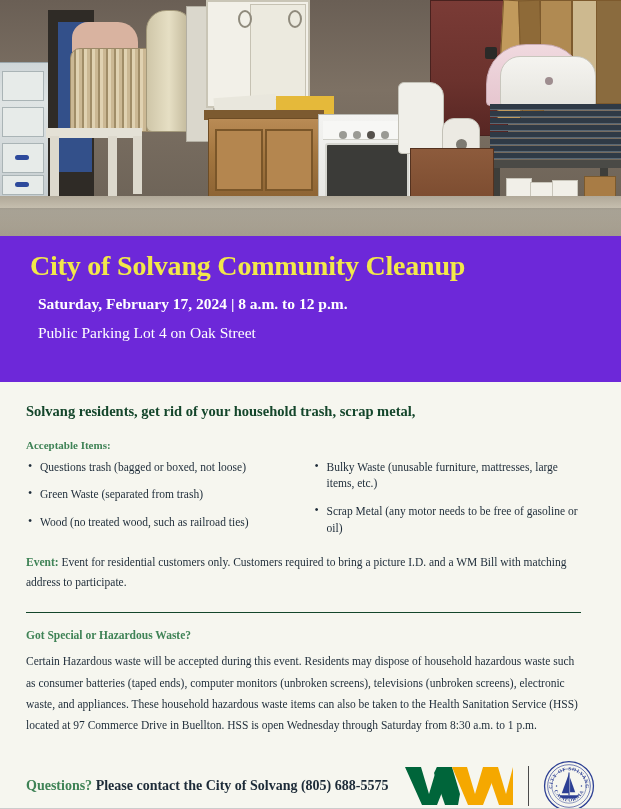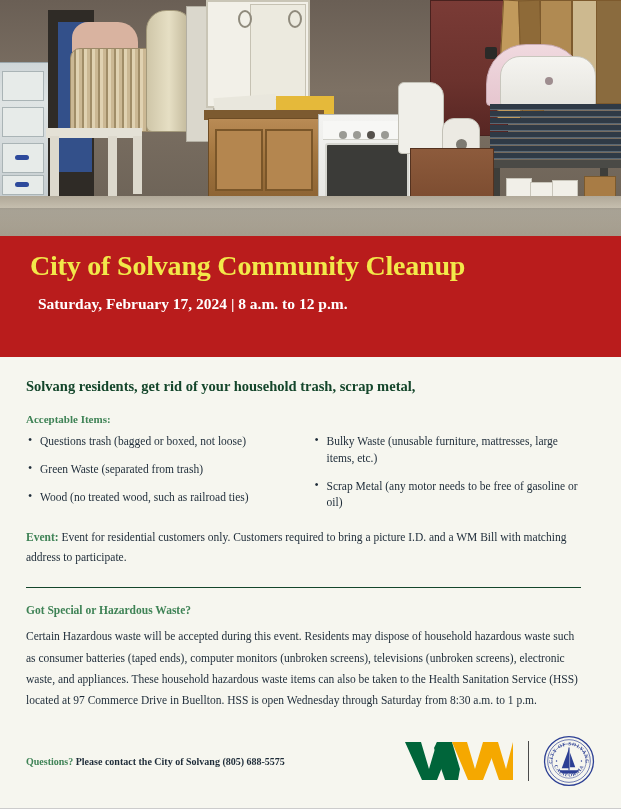--- a/index.html
+++ b/index.html
@@ -129,21 +129,21 @@
   .bin{position:absolute;background:#f1efe8;border:1px solid #c8c5ba;}
   .b1{left:506px;top:178px;width:24px;height:36px;}
   .b2{left:530px;top:182px;width:22px;height:32px;}
   .b3{left:552px;top:180px;width:24px;height:34px;}
   
   .obj-stool{left:584px;top:176px;width:30px;height:38px;background:#a87c45;border:1px solid #7b5a2e;}
   .shadow-ground{position:absolute;left:0;top:208px;width:621px;height:28px;background:linear-gradient(180deg,rgba(0,0,0,0.18),rgba(0,0,0,0));}
 
   
   .banner {
-    background: #b91c1c;
+    background: #6d28d9;
     padding: 14px 30px 30px 30px;
     box-sizing: border-box;
     min-height: 121px;
   }
   .banner-title {
     color: #f2e84a;
     font-size: 28px;
     font-weight: bold;
     letter-spacing: -0.2px;
     line-height: 1.15;
@@ -226,21 +226,21 @@
   }
 
   
   .footer {
     display: flex;
     align-items: center;
     padding: 24px 26px 0 26px;
     box-sizing: border-box;
   }
   .questions {
-    font-size: 10px;
+    font-size: 14px;
     font-weight: bold;
     color: #1d2b38;
     flex: 1;
   }
   .questions .q-label { color: #3f8356; }
   .logos { display: flex; align-items: center; gap: 14px; }
   .wm-logo { display: block; }
   .logo-divider {
     width: 1px; height: 40px; background: #4a4a4a;
   }
@@ -341,20 +341,21 @@
       <div class="it obj-stool"></div>
 
       <div class="ground"></div>
       <div class="shadow-ground"></div>
     </div>
   </div>
 
   <div class="banner">
     <h1 class="banner-title">City of Solvang Community Cleanup</h1>
     <p class="banner-line bold">Saturday, February 17, 2024 | 8 a.m. to 12 p.m.</p>
+    <p class="banner-line">Public Parking Lot 4 on Oak Street</p>
   </div>
 
   <div class="content">
 
     <div class="lede">
       <div>Solvang residents, get rid of your household trash, scrap metal,</div>
     </div>
 
     <h2 class="section-head">Acceptable Items:</h2>
 

